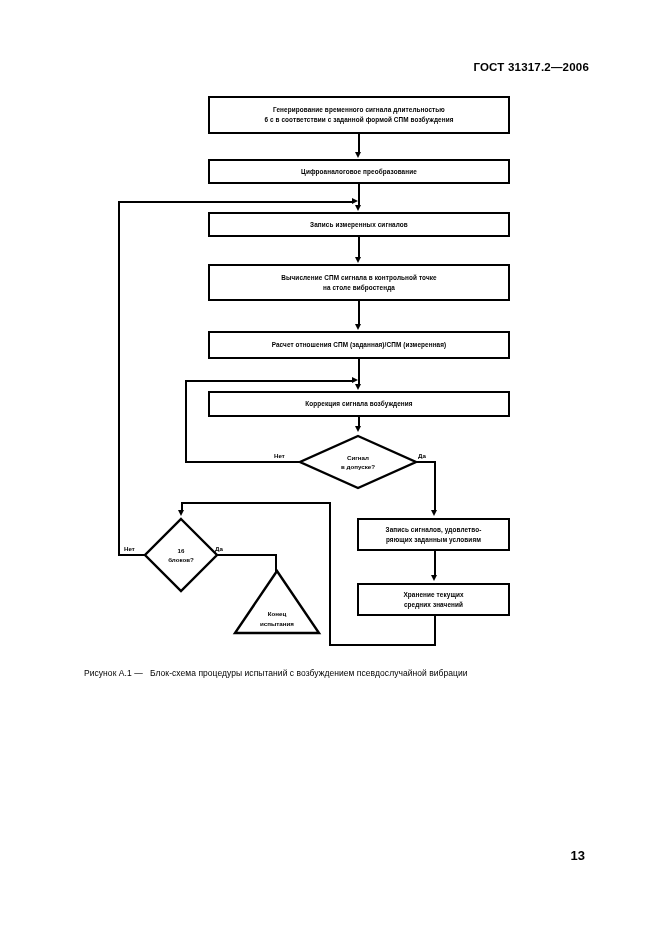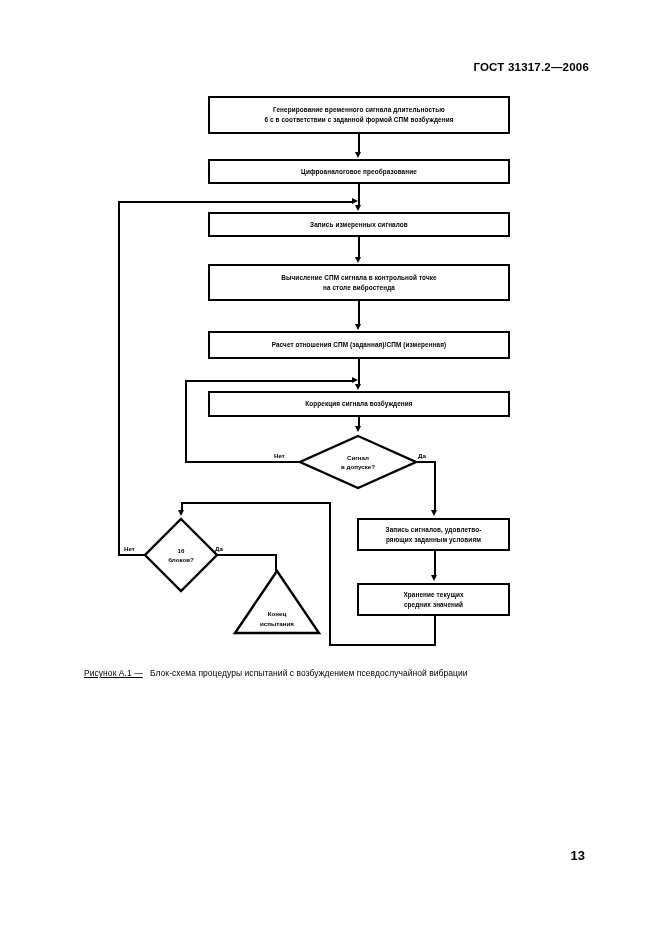--- a/index.html
+++ b/index.html
@@ -42,21 +42,20 @@
     position: absolute;
     top: 668px;
     left: 84px;
     width: 500px;
     font-size: 8.5px;
     letter-spacing: 0.05px;
     white-space: nowrap;
   }
   .caption .cap-lead {
     font-weight: normal;
-    text-decoration: underline;
   }
 
   
   .fc {
     position: absolute;
     top: 0;
     left: 0;
     width: 661px;
     height: 700px;
   }

